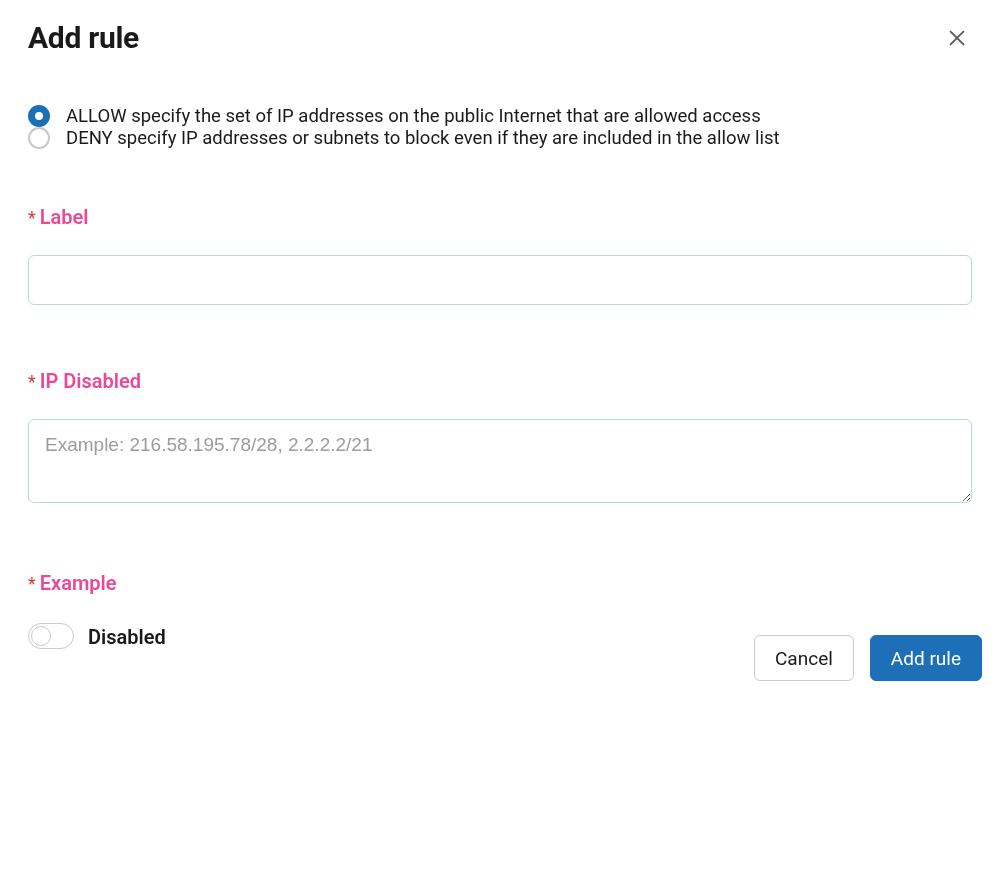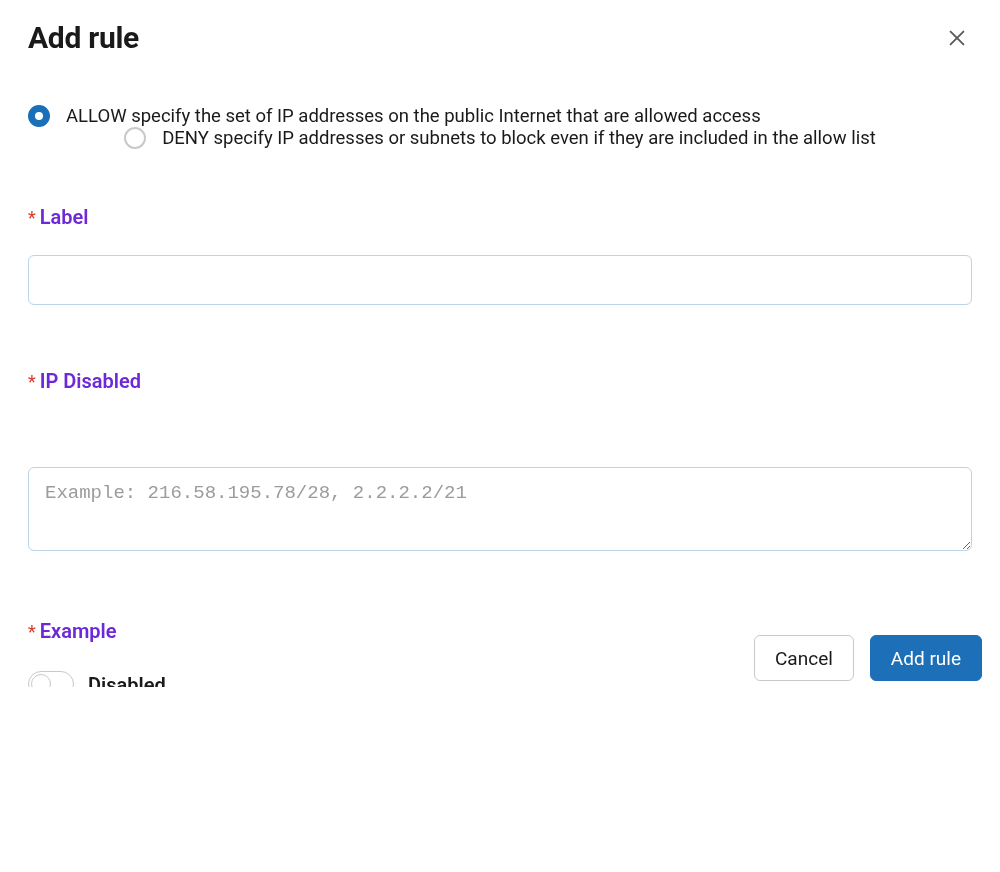--- a/index.html
+++ b/index.html
@@ -40,21 +40,21 @@
   .close-btn svg { width: 22px; height: 22px; }
 
   
   .radio-group { margin-bottom: 56px; }
   .radio-row {
     display: flex;
     align-items: center;
     gap: 16px;
     cursor: pointer;
   }
-  .radio-row:last-child { margin-bottom: 8px; justify-content: center; }
+  .radio-row:last-child { margin-bottom: 8px; }
   .radio-outer {
     width: 22px;
     height: 22px;
     border-radius: 50%;
     border: 2px solid #c9c9c9;
     display: flex;
     align-items: center;
     justify-content: center;
     flex-shrink: 0;
   }
@@ -84,46 +84,45 @@
     margin-bottom: 26px;
   }
   .req-star {
     color: #d93a2b;
     font-size: 18px;
     line-height: 1;
   }
   .form-label {
     font-size: 20px;
     font-weight: 600;
-    color: #6d28d9;
+    color: #ec4899;
   }
   .text-input {
     width: 100%;
     height: 50px;
     border: 1px solid #bcd4e6;
     border-radius: 6px;
     padding: 10px 14px;
     font-size: 18px;
     font-family: inherit;
     outline: none;
     background: #fff;
   }
   .textarea-input {
     width: 100%;
     height: 84px;
     border: 1px solid #bcd4e6;
     border-radius: 6px;
     padding: 14px 16px;
     font-size: 19px;
-    font-family: Liberation Mono, monospace;
+    font-family: Liberation Sans, sans-serif;
     outline: none;
     resize: both;
     background: #fff;
     color: #1a1a1a;
-    margin-top: 48px;
   }
   .textarea-input::placeholder { color: #9c9c9c; }
 
   
   .toggle-row {
     display: flex;
     align-items: flex-end;
     gap: 14px;
     margin-top: 28px;
   }

